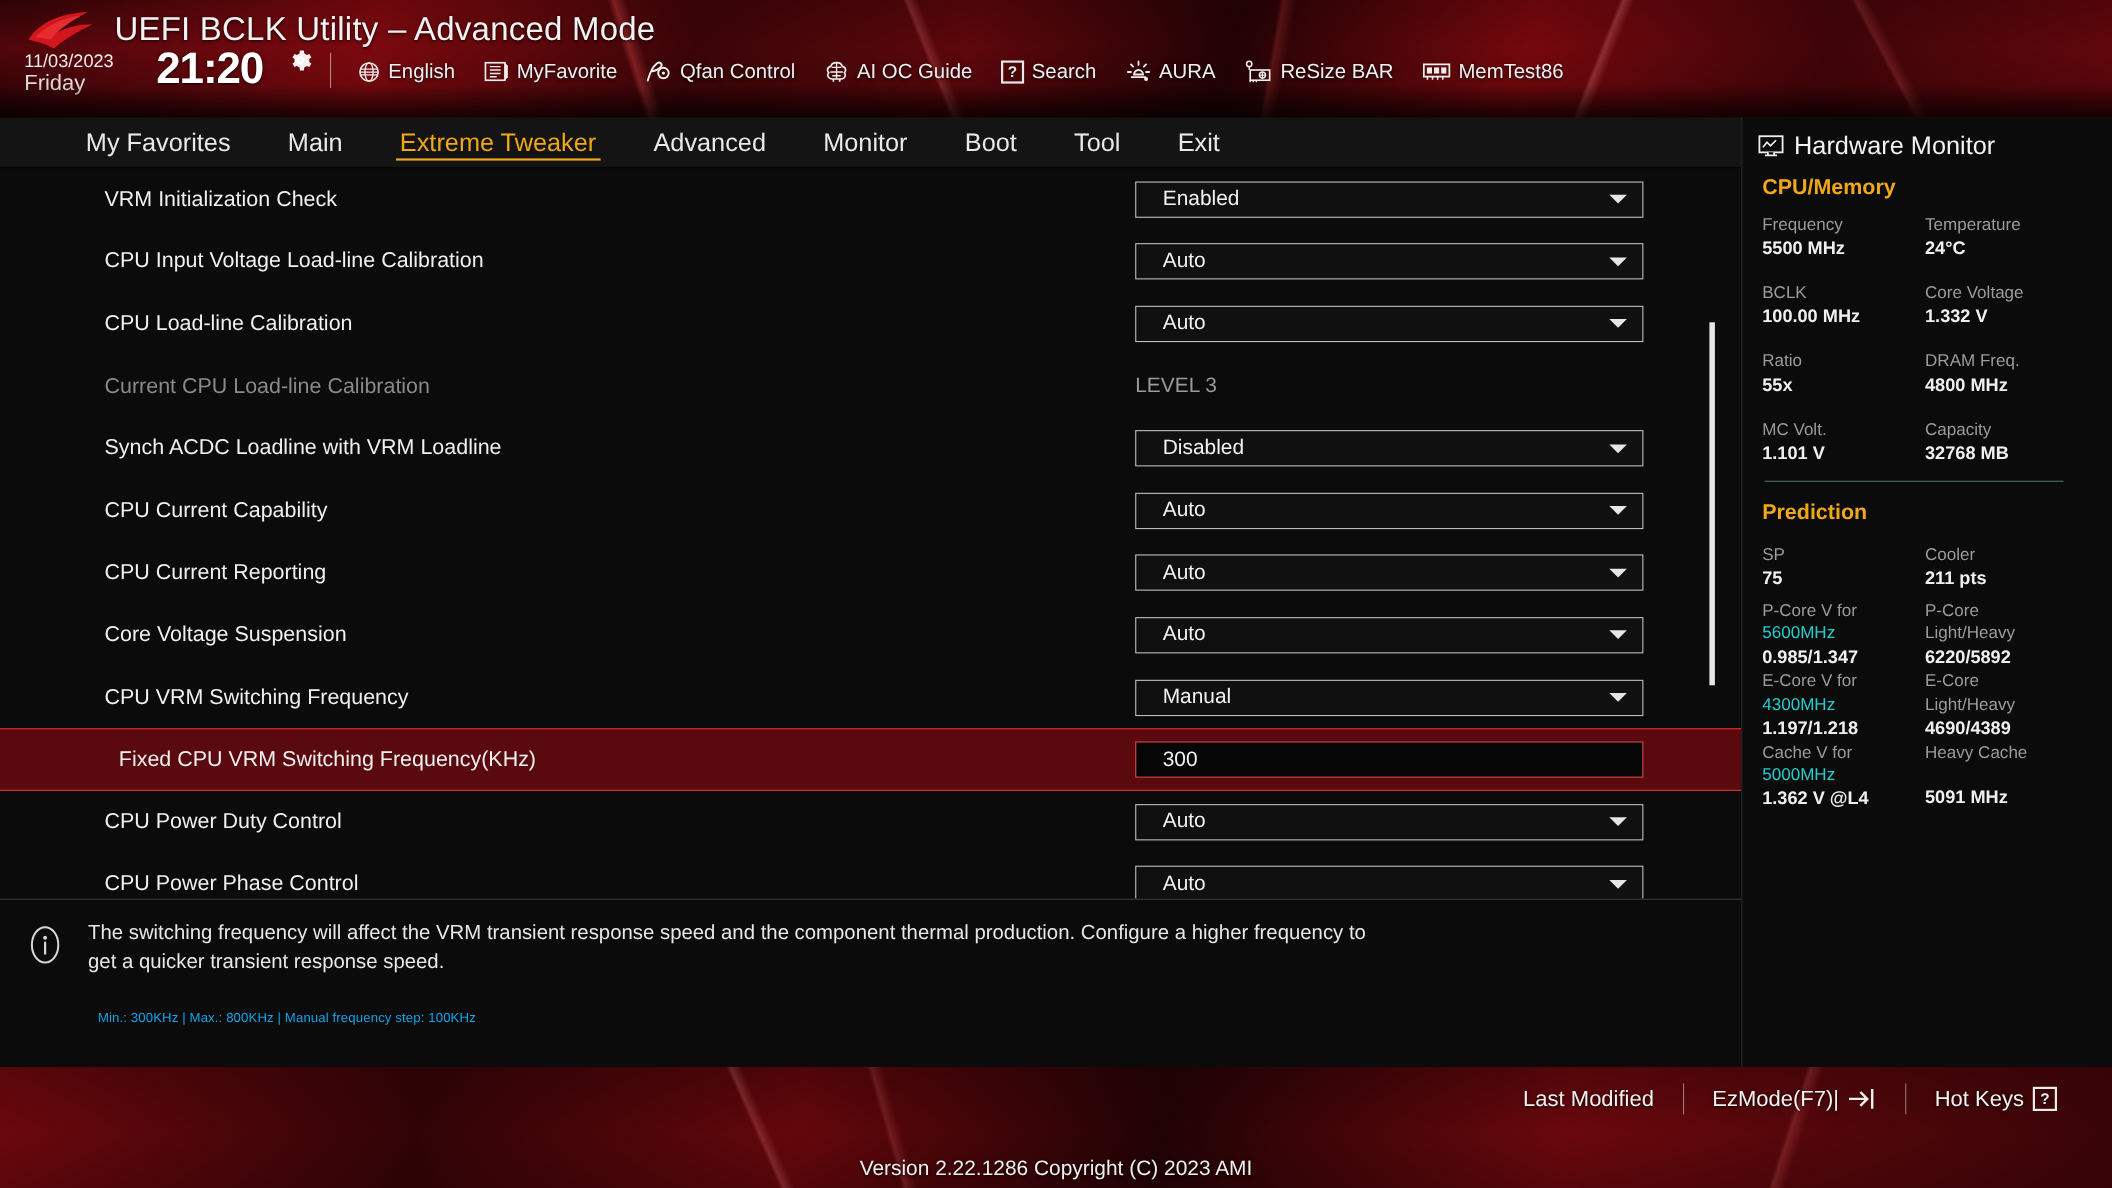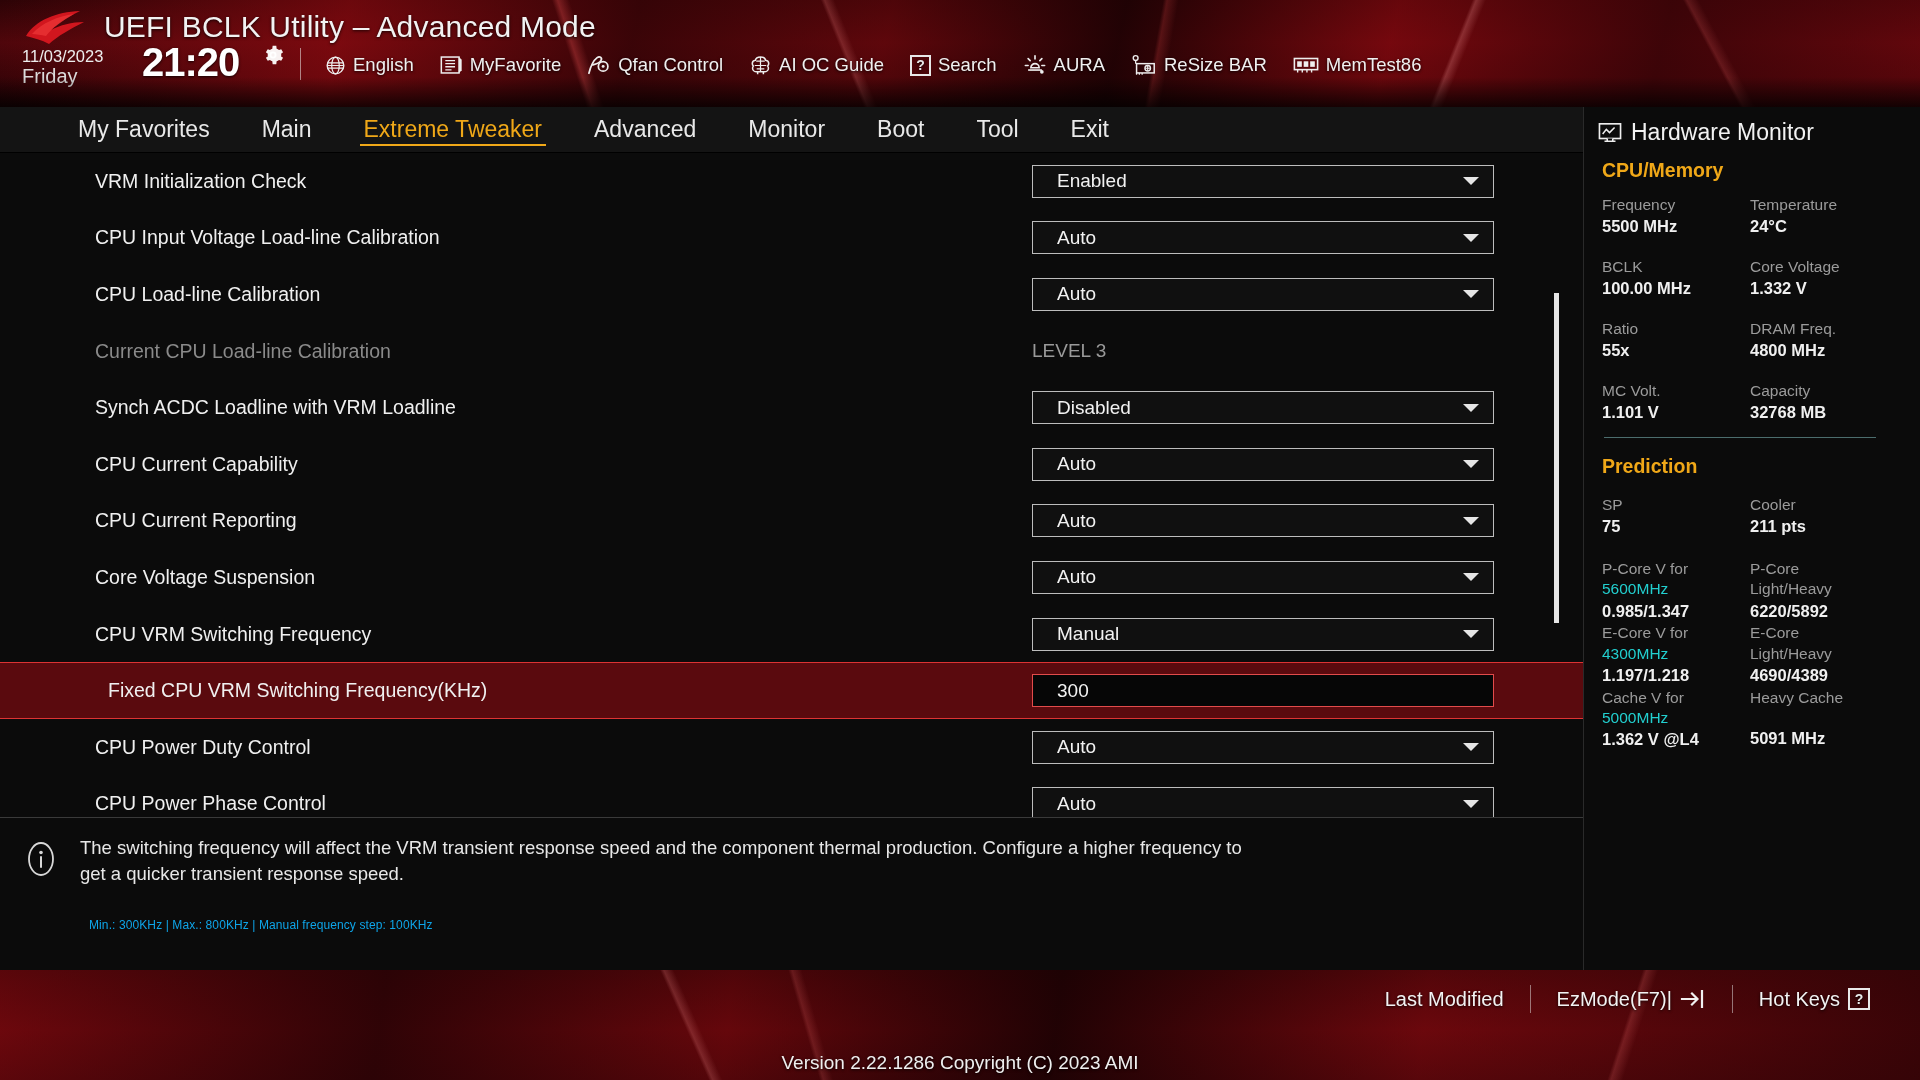--- a/index.html
+++ b/index.html
@@ -458,21 +458,21 @@
         <div class="g-cell">
             <div class="g-k">SP</div>
             <div class="g-v">75</div>
           </div>
         <div class="g-cell">
             <div class="g-k">Cooler</div>
             <div class="g-v">211 pts</div>
           </div>
       </div>
 
-      <div class="g-row" style="margin-top:20px;">
+      <div class="g-row" style="margin-top:7px;">
         <div class="g-cell">
           <div class="g-k">P-Core V for</div>
           <div class="g-k accent">5600MHz</div>
           <div class="g-v">0.985/1.347</div>
         </div>
         <div class="g-cell">
           <div class="g-k">P-Core</div>
           <div class="g-k">Light/Heavy</div>
           <div class="g-v">6220/5892</div>
         </div>

